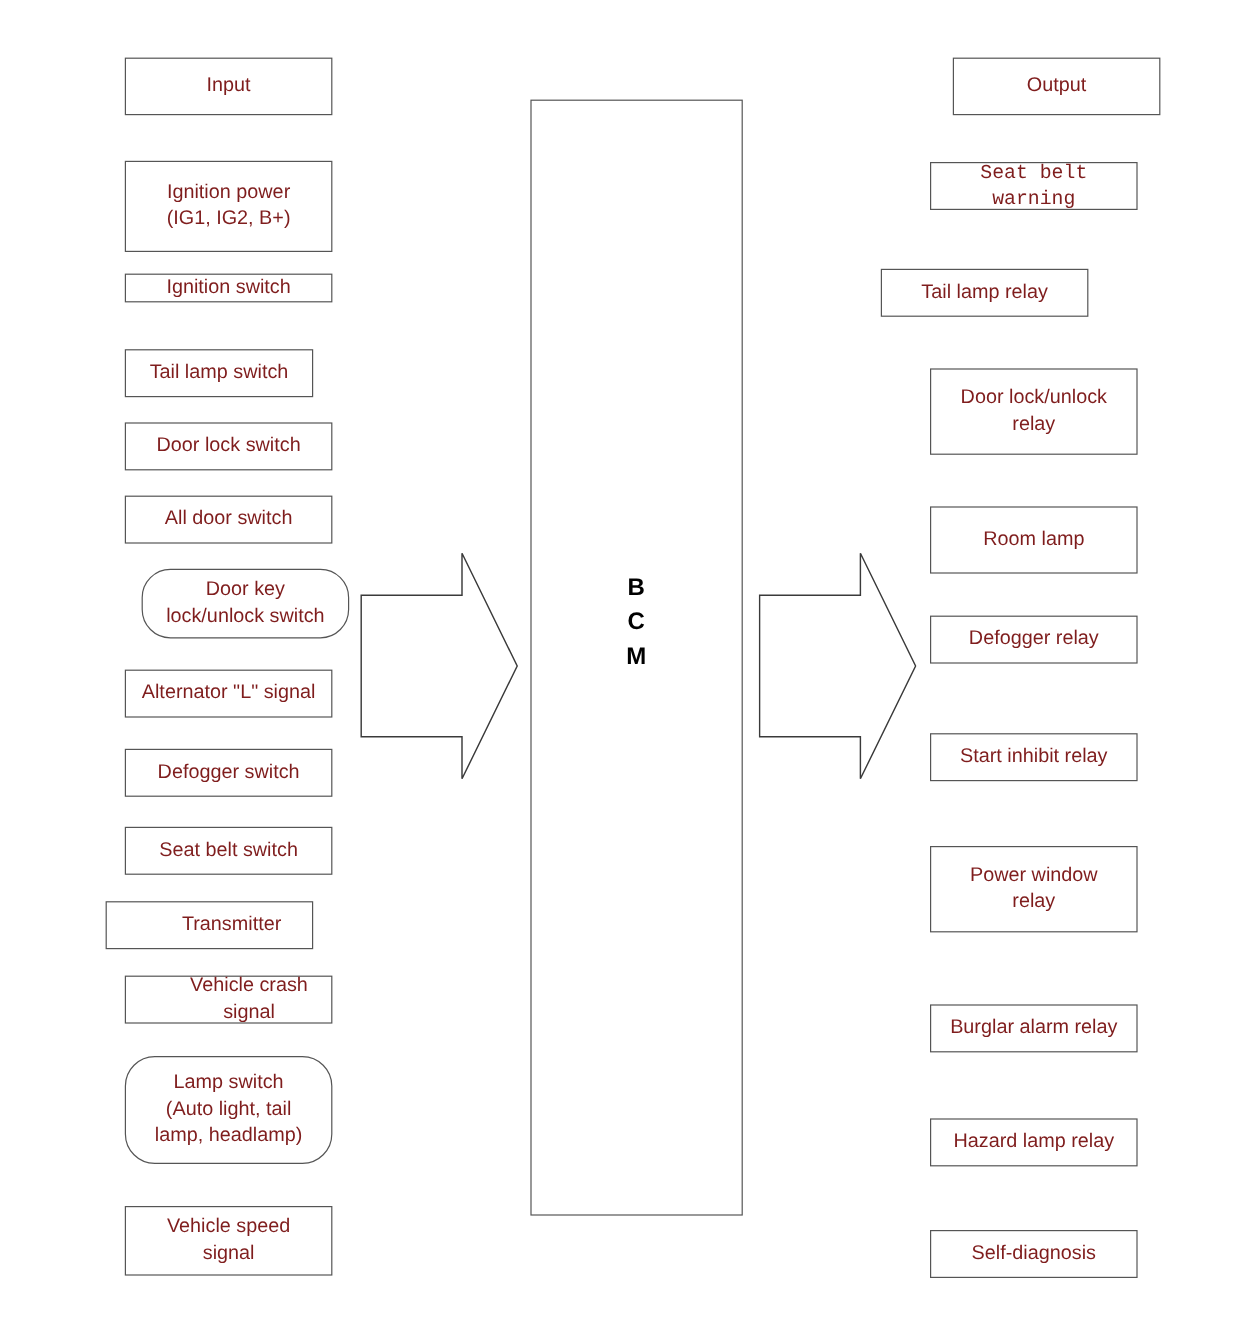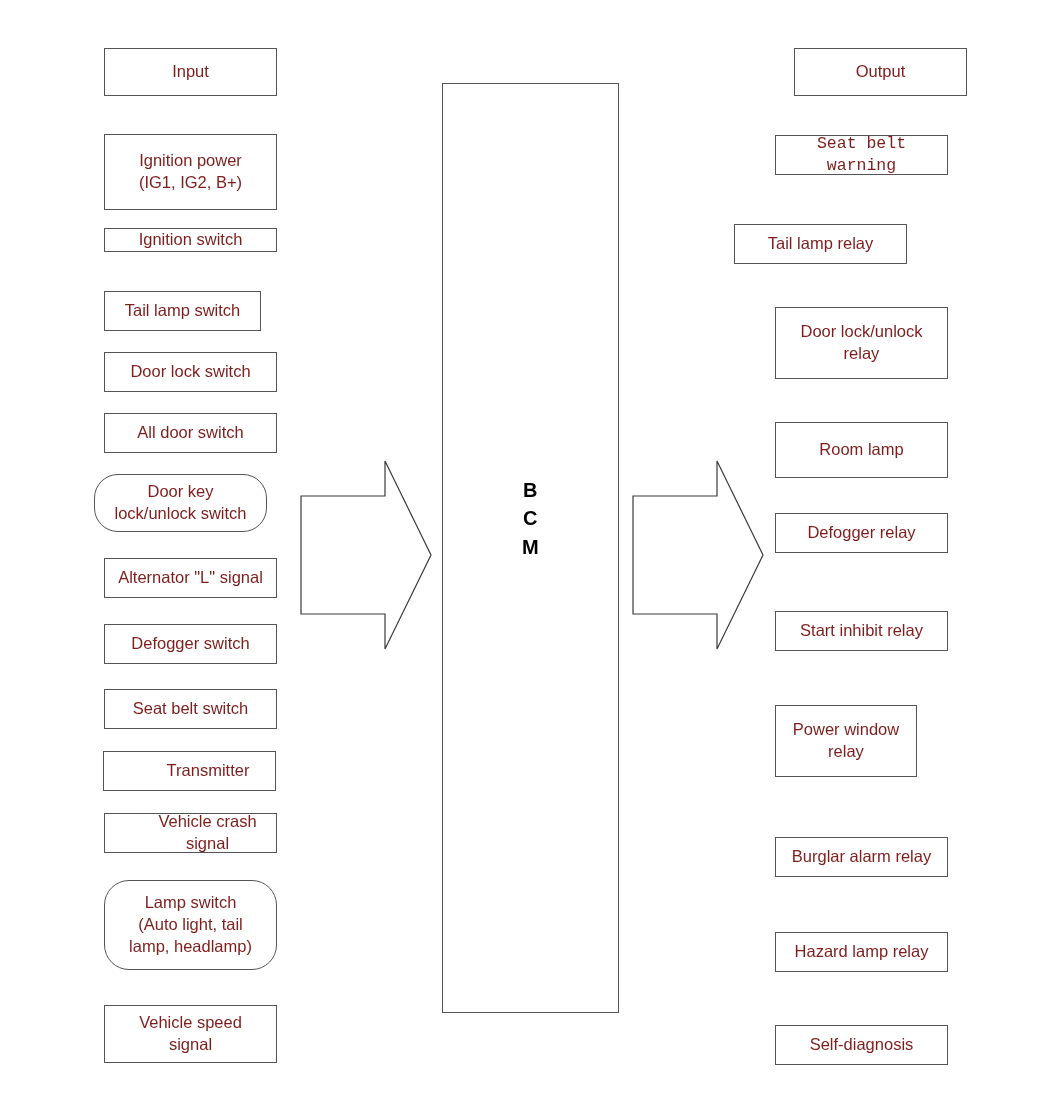--- a/index.html
+++ b/index.html
@@ -77,43 +77,43 @@
 <div id="canvas">
 
   <div id="input-column">
       <div class="node-box" style="left: 104px; top: 48px; width: 173px; height: 48px;">Input</div>
       <div class="node-box" style="left: 104px; top: 134px; width: 173px; height: 76px;">Ignition power
 (IG1, IG2, B+)</div>
       <div class="node-box" style="left: 104px; top: 228px; width: 173px; height: 24px;">Ignition switch</div>
       <div class="node-box" style="left: 104px; top: 291px; width: 157px; height: 40px;">Tail lamp switch</div>
       <div class="node-box" style="left: 104px; top: 352px; width: 173px; height: 40px;">Door lock switch</div>
       <div class="node-box" style="left: 104px; top: 413px; width: 173px; height: 40px;">All door switch</div>
-      <div class="node-box" style="left: 94px; top: 474px; width: 173px; height: 58px; border-radius: 24px;">Door key
+      <div class="node-box" style="left: 118px; top: 474px; width: 173px; height: 58px; border-radius: 24px;">Door key
 lock/unlock switch</div>
       <div class="node-box" style="left: 104px; top: 558px; width: 173px; height: 40px;">Alternator "L" signal</div>
       <div class="node-box" style="left: 104px; top: 624px; width: 173px; height: 40px;">Defogger switch</div>
       <div class="node-box" style="left: 104px; top: 689px; width: 173px; height: 40px;">Seat belt switch</div>
-      <div class="node-box" style="left: 103px; top: 751px; width: 173px; height: 40px; padding-left: 43px;">Transmitter</div>
+      <div class="node-box" style="left: 88px; top: 751px; width: 173px; height: 40px; padding-left: 43px;">Transmitter</div>
       <div class="node-box" style="left: 104px; top: 813px; width: 173px; height: 40px; padding-left: 40px;">Vehicle crash signal</div>
       <div class="node-box" style="left: 104px; top: 880px; width: 173px; height: 90px; border-radius: 25px;">Lamp switch
 (Auto light, tail
 lamp, headlamp)</div>
       <div class="node-box" style="left: 104px; top: 1005px; width: 173px; height: 58px;">Vehicle speed
 signal</div>
     </div>
   <div id="output-column">
       <div class="node-box" style="left: 775px; top: 48px; width: 173px; height: 48px; margin-left: 19px;">Output</div>
       <div class="node-box" style="left: 775px; top: 135px; width: 173px; height: 40px; font-family: Liberation Mono, monospace;">Seat belt warning</div>
       <div class="node-box" style="left: 734px; top: 224px; width: 173px; height: 40px;">Tail lamp relay</div>
       <div class="node-box" style="left: 775px; top: 307px; width: 173px; height: 72px;">Door lock/unlock
 relay</div>
       <div class="node-box" style="left: 775px; top: 422px; width: 173px; height: 56px;">Room lamp</div>
       <div class="node-box" style="left: 775px; top: 513px; width: 173px; height: 40px;">Defogger relay</div>
       <div class="node-box" style="left: 775px; top: 611px; width: 173px; height: 40px;">Start inhibit relay</div>
-      <div class="node-box" style="left: 775px; top: 705px; width: 142px; height: 72px; text-align: center;">Power window
+      <div class="node-box" style="left: 775px; top: 705px; width: 173px; height: 72px; text-align: center;">Power window
 relay</div>
       <div class="node-box" style="left: 775px; top: 837px; width: 173px; height: 40px;">Burglar alarm relay</div>
       <div class="node-box" style="left: 775px; top: 932px; width: 173px; height: 40px;">Hazard lamp relay</div>
       <div class="node-box" style="left: 775px; top: 1025px; width: 173px; height: 40px;">Self-diagnosis</div>
     </div>
 
   <div id="bcm-box">
     <div id="bcm-label">B
 C
 M</div>

